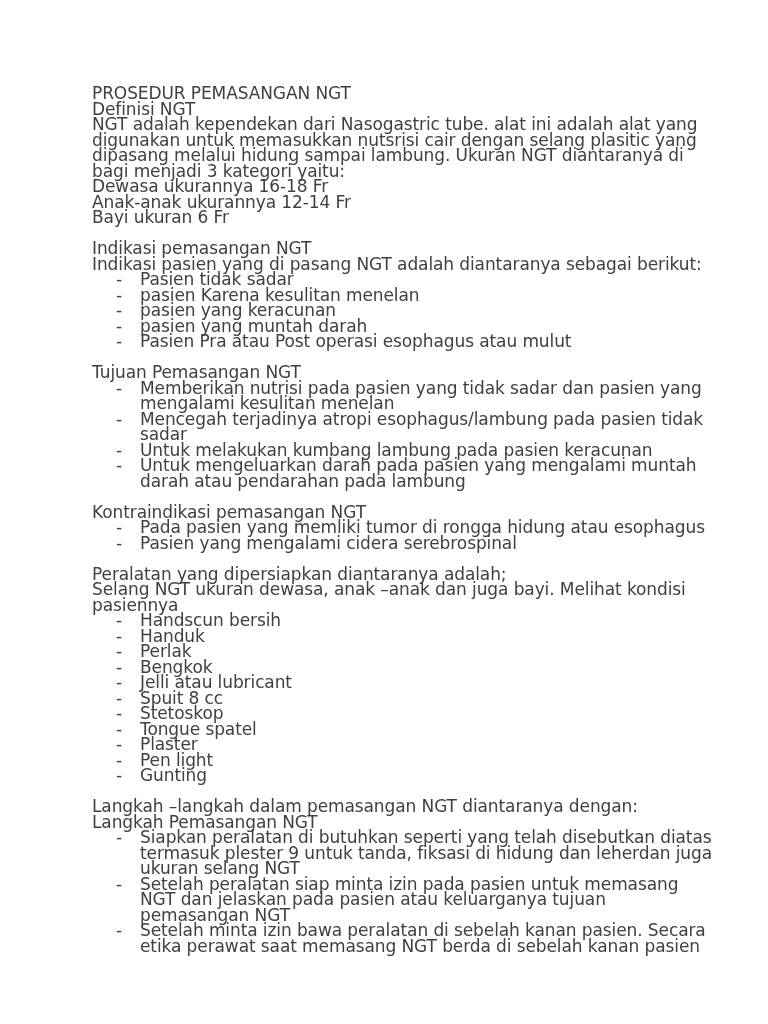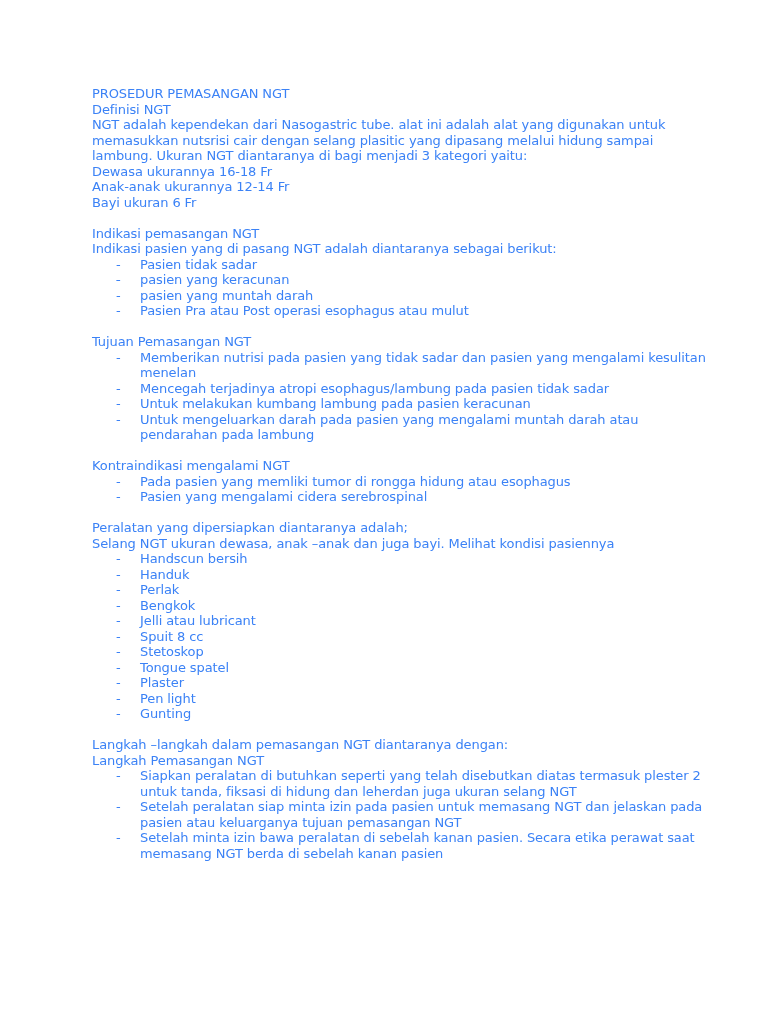--- a/index.html
+++ b/index.html
@@ -1,20 +1,20 @@
 <!DOCTYPE html>
 <html><head>
 <meta charset="utf-8">
 <style>
   html, body { margin: 0; padding: 0; background: #ffffff; }
   body { width: 768px; height: 1024px; overflow: hidden; position: relative; }
   .page {
     position: absolute; left: 92px; top: 86px; width: 620px;
     font-family: "DejaVu Sans", sans-serif;
-    font-size: 13px; line-height: 15.5px; color: #3b82f6;
+    font-size: 17px; line-height: 15.5px; color: #404040;
     letter-spacing: -0.1px;
   }
   .title { font-weight: normal; }
   .h { font-weight: normal; }
   .p { margin: 0; }
   .gap { height: 15.5px; }
   ul { list-style: none; margin: 0; padding: 0; }
   li { position: relative; padding-left: 48px; }
   li .dash { position: absolute; left: 24px; top: 0; }
 </style>
@@ -28,37 +28,37 @@
   <div class="p">NGT  adalah kependekan dari Nasogastric tube. alat ini adalah alat yang digunakan untuk memasukkan nutsrisi cair dengan selang plasitic yang dipasang melalui hidung sampai lambung. Ukuran NGT diantaranya di bagi menjadi 3 kategori yaitu:</div>
   <div class="p">Dewasa ukurannya 16-18 Fr</div>
   <div class="p">Anak-anak ukurannya 12-14 Fr</div>
   <div class="p">Bayi ukuran 6 Fr</div>
   <div class="gap"></div>
 
   <div class="p h">Indikasi pemasangan NGT</div>
   <div class="p">Indikasi pasien yang di pasang NGT adalah diantaranya sebagai berikut:</div>
   <ul>
     <li><span class="dash">-</span><span>Pasien tidak sadar</span></li>
-    <li><span class="dash">-</span></li>
+    <li><span class="dash">-</span><span>pasien Karena kesulitan menelan</span></li>
     <li><span class="dash">-</span><span>pasien yang keracunan</span></li>
     <li><span class="dash">-</span><span>pasien yang muntah darah</span></li>
     <li><span class="dash">-</span><span>Pasien Pra atau Post operasi esophagus atau mulut</span></li>
   </ul>
   <div class="gap"></div>
 
   <div class="p h">Tujuan Pemasangan NGT</div>
   <ul>
     <li><span class="dash">-</span><span>Memberikan nutrisi pada pasien yang tidak sadar dan pasien yang mengalami kesulitan menelan</span></li>
     <li><span class="dash">-</span><span>Mencegah terjadinya atropi esophagus/lambung pada pasien tidak sadar</span></li>
     <li><span class="dash">-</span><span>Untuk melakukan kumbang lambung pada pasien keracunan</span></li>
     <li><span class="dash">-</span><span>Untuk mengeluarkan darah pada pasien yang mengalami muntah darah atau pendarahan pada lambung</span></li>
   </ul>
   <div class="gap"></div>
 
-  <div class="p h">Kontraindikasi mengalami NGT</div>
+  <div class="p h">Kontraindikasi pemasangan NGT</div>
   <ul>
     <li><span class="dash">-</span><span>Pada pasien yang memliki tumor di rongga hidung atau esophagus</span></li>
     <li><span class="dash">-</span><span>Pasien yang mengalami cidera serebrospinal</span></li>
   </ul>
   <div class="gap"></div>
 
   <div class="p h">Peralatan yang dipersiapkan diantaranya adalah;</div>
   <div class="p">Selang NGT ukuran dewasa, anak –anak dan juga bayi. Melihat kondisi pasiennya</div>
   <ul>
     <li><span class="dash">-</span><span>Handscun bersih</span></li>
@@ -71,17 +71,17 @@
     <li><span class="dash">-</span><span>Tongue spatel</span></li>
     <li><span class="dash">-</span><span>Plaster</span></li>
     <li><span class="dash">-</span><span>Pen light</span></li>
     <li><span class="dash">-</span><span>Gunting</span></li>
   </ul>
   <div class="gap"></div>
 
   <div class="p">Langkah –langkah dalam pemasangan NGT diantaranya dengan:</div>
   <div class="p h">Langkah Pemasangan NGT</div>
   <ul>
-    <li><span class="dash">-</span><span>Siapkan peralatan di butuhkan seperti yang telah disebutkan diatas termasuk plester 2 untuk tanda, fiksasi di hidung dan leherdan juga ukuran selang NGT</span></li>
+    <li><span class="dash">-</span><span>Siapkan peralatan di butuhkan seperti yang telah disebutkan diatas termasuk plester 9 untuk tanda, fiksasi di hidung dan leherdan juga ukuran selang NGT</span></li>
     <li><span class="dash">-</span><span>Setelah peralatan siap minta izin pada pasien untuk memasang NGT dan jelaskan pada pasien atau keluarganya tujuan pemasangan NGT</span></li>
     <li><span class="dash">-</span><span>Setelah minta izin bawa peralatan di sebelah kanan pasien. Secara etika perawat saat memasang NGT berda di sebelah kanan pasien</span></li>
   </ul>
 </div>
 
 </body></html>

